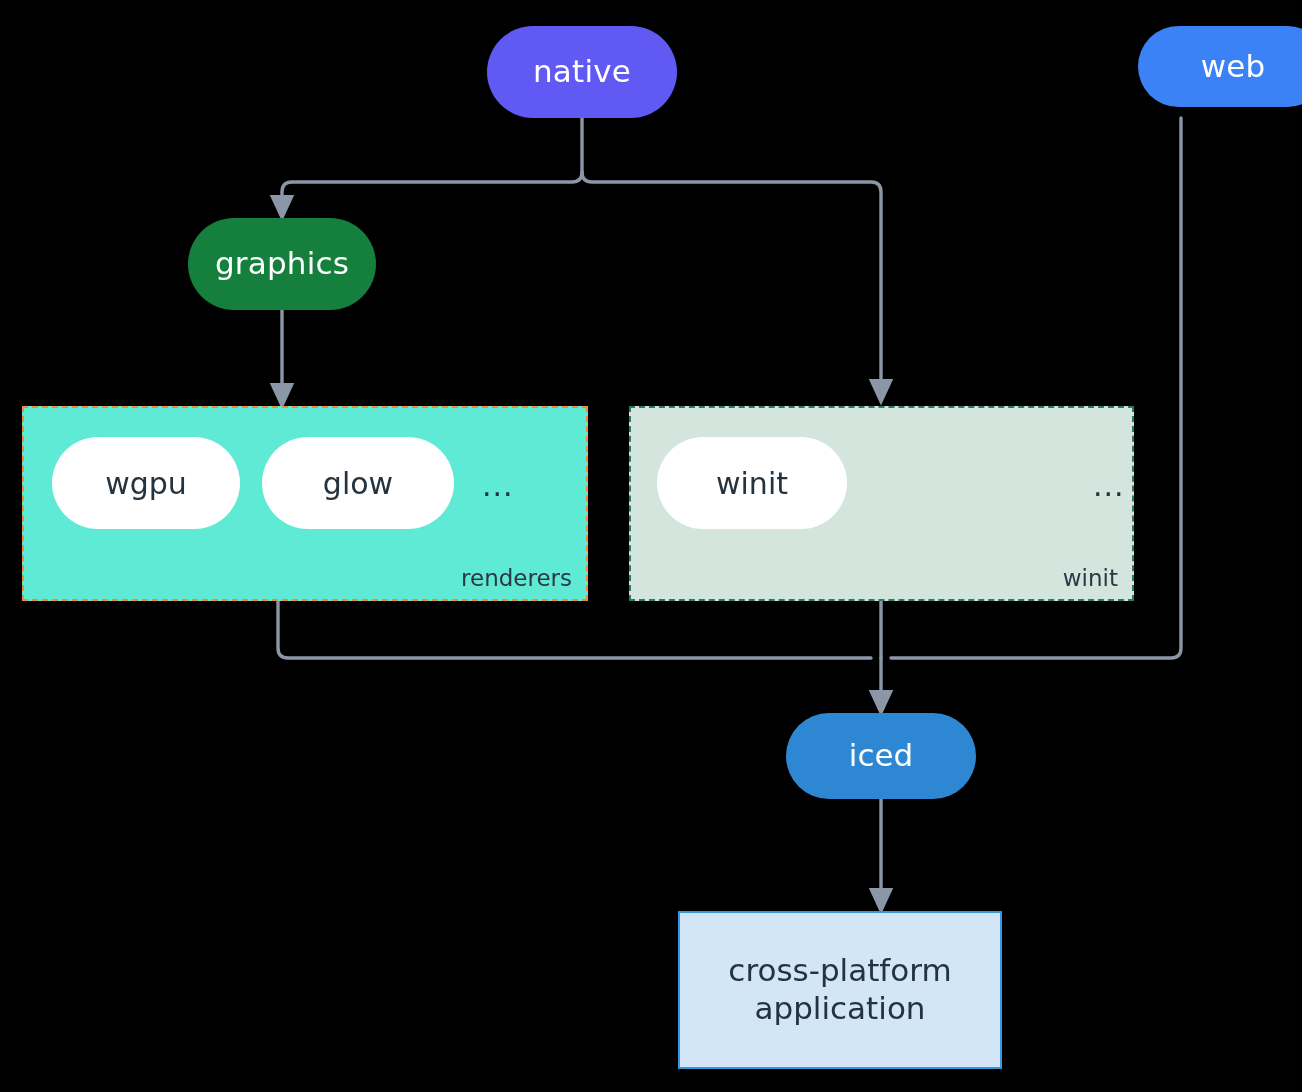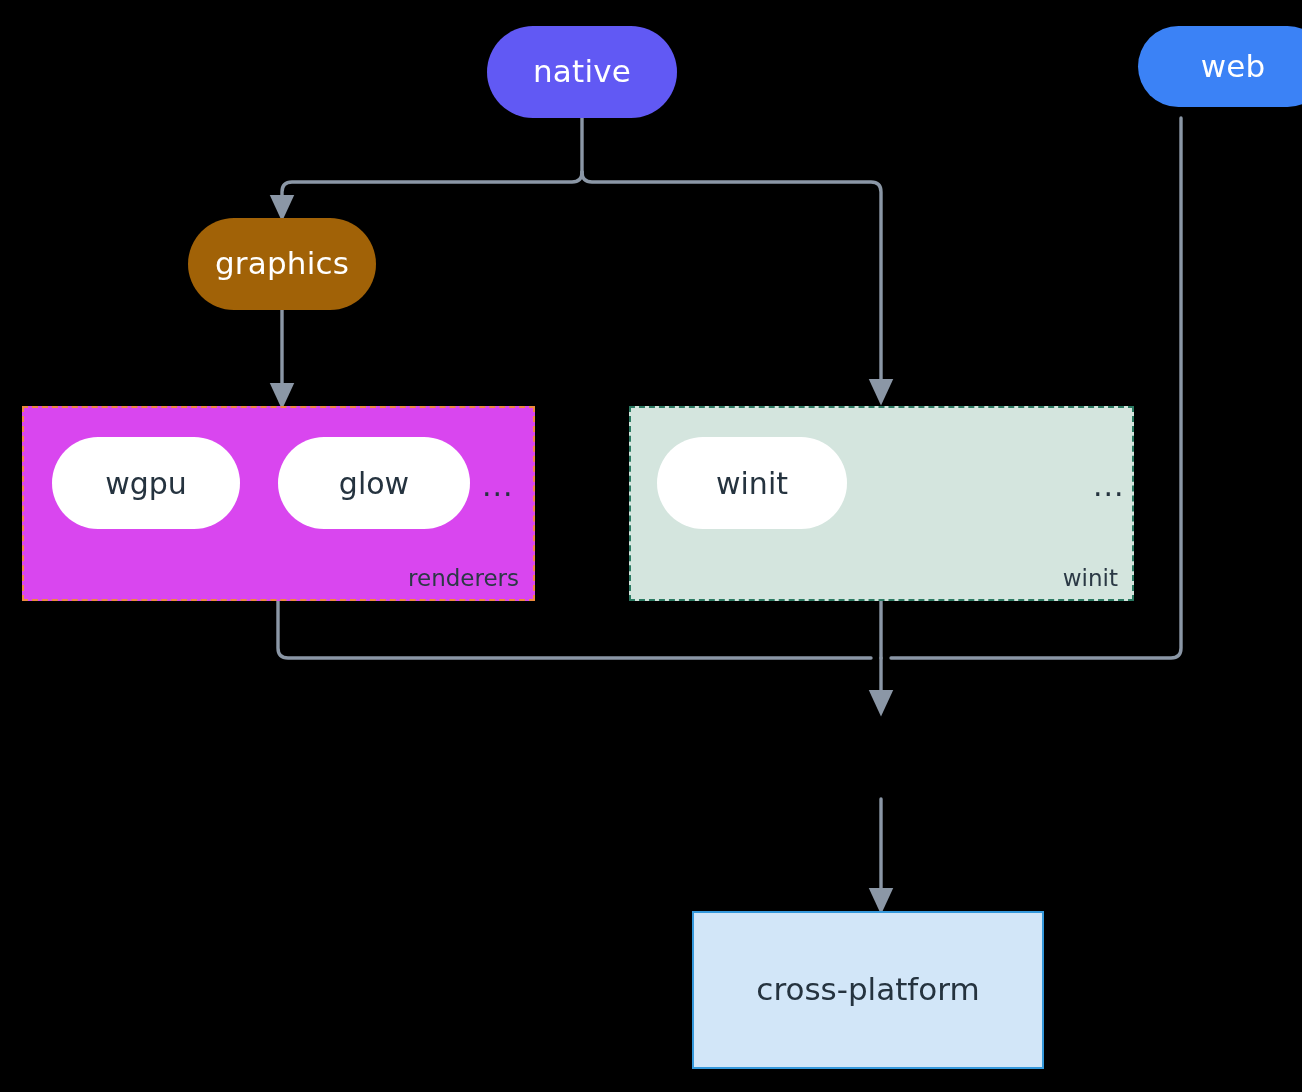--- a/index.html
+++ b/index.html
@@ -43,39 +43,39 @@
   .node-native {
     left: 487px;  top: 26px;  width: 190px;  height: 92px;
     background: #6159f4;
   }
   .node-web {
     left: 1138px; top: 26px;  width: 190px;  height: 81px;
     background: #3b82f6;
   }
   .node-graphics {
     left: 188px;  top: 218px; width: 188px;  height: 92px;
-    background: #a16207;
+    background: #15803d;
   }
   .node-iced {
     left: 786px;  top: 713px; width: 190px;  height: 86px;
     background: #2d87d2;
     border-radius: 44px;
     color: #ffffff;
     font-size: 31px;
   }
   
   .group {
     position: absolute;
     box-sizing: border-box;
     border-width: 2px;
     border-style: dashed;
   }
   .group-renderers {
-    left: 22px;  top: 406px;  width: 513px;  height: 195px;
-    background: #d946ef;
+    left: 22px;  top: 406px;  width: 566px;  height: 195px;
+    background: #5eead4;
     border-color: #ed8b3d;
   }
   .group-shells {
     left: 629px; top: 406px;  width: 505px;  height: 195px;
     background: #d4e5de;
     border-color: #2b7a62;
     text-align: right;
   }
   .group-label {
     position: absolute;
@@ -98,21 +98,21 @@
     box-sizing: border-box;
   }
   .ellipsis {
     position: absolute;
     font-size: 30px;
     color: #25333f;
     letter-spacing: 1px;
   }
   
   .node-app {
-    left: 692px; top: 911px; width: 352px; height: 158px;
+    left: 678px; top: 911px; width: 324px; height: 158px;
     background: #d2e6f8;
     border: 2px solid #3498db;
     color: #25333f;
     font-size: 31px;
     flex-direction: column;
   }
   .node-app span { display: block; }
 </style>
 </head>
 <body>
@@ -156,33 +156,37 @@
   </div>
 
   <div class="node pill-root node-graphics">
     <span>graphics</span>
   </div>
 
   <div class="group group-renderers">
     <div class="pill-leaf" style="left:28px; top:29px; width:188px; height:92px;">
       <span>wgpu</span>
     </div>
-    <div class="pill-leaf" style="left:254px; top:29px; width:192px; height:92px;justify-content:center;">
+    <div class="pill-leaf" style="left:238px; top:29px; width:192px; height:92px;justify-content:center;">
       <span>glow</span>
     </div>
     <div class="ellipsis" style="left:458px; top:60px;">...</div>
     <div class="group-label">renderers</div>
   </div>
 
   <div class="group group-shells">
     <div class="pill-leaf" style="left:26px; top:29px; width:190px; height:92px;">
       <span>winit</span>
     </div>
     <div class="ellipsis" style="left:462px; top:60px;">...</div>
     <div class="group-label">winit</div>
   </div>
 
+  <div class="node node-iced">
+    <span>iced</span>
+  </div>
 
   <div class="node node-app">
     <span>cross-platform</span>
+    <span>application</span>
   </div>
 
 </div>
 
 </body></html>

